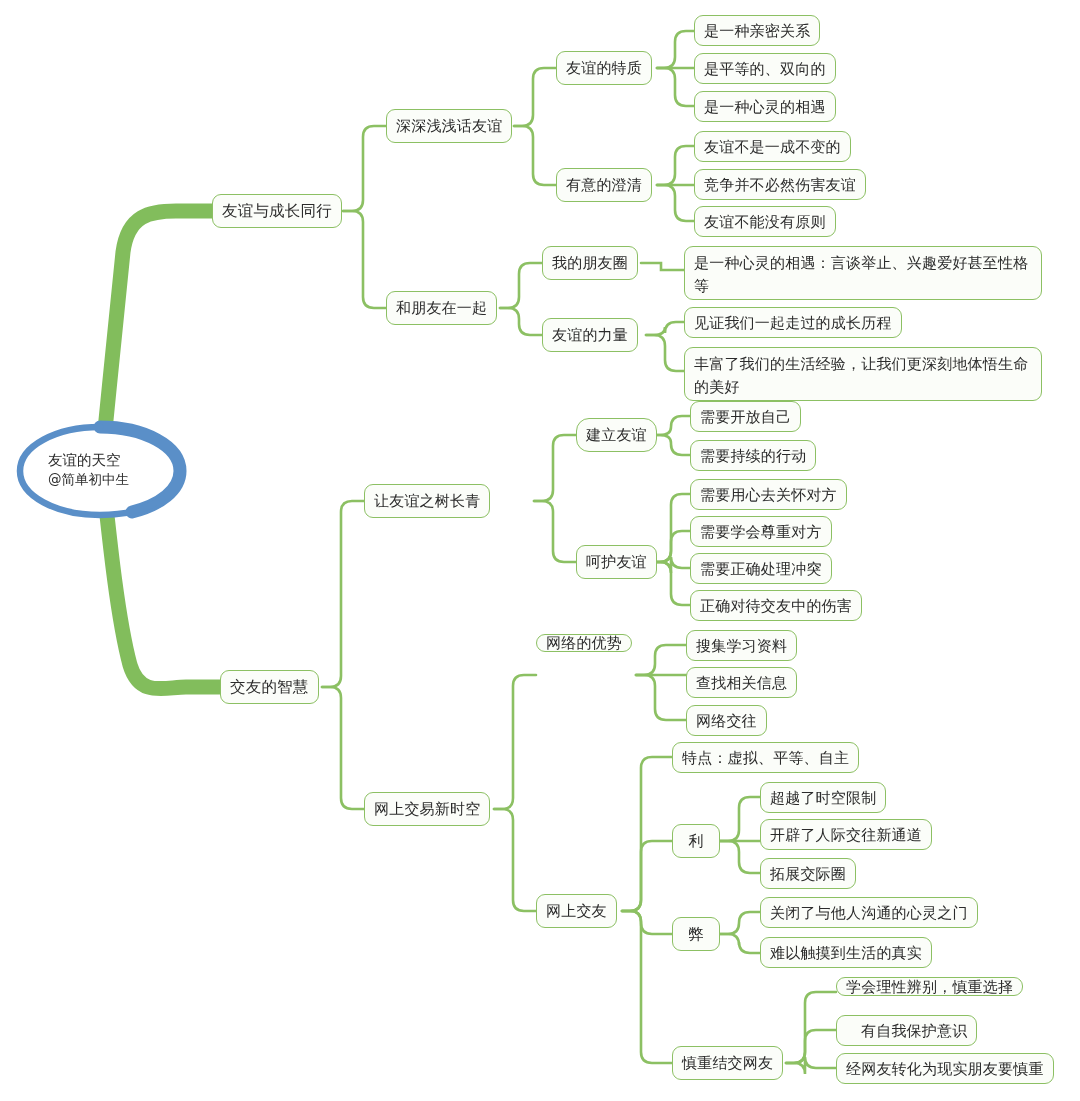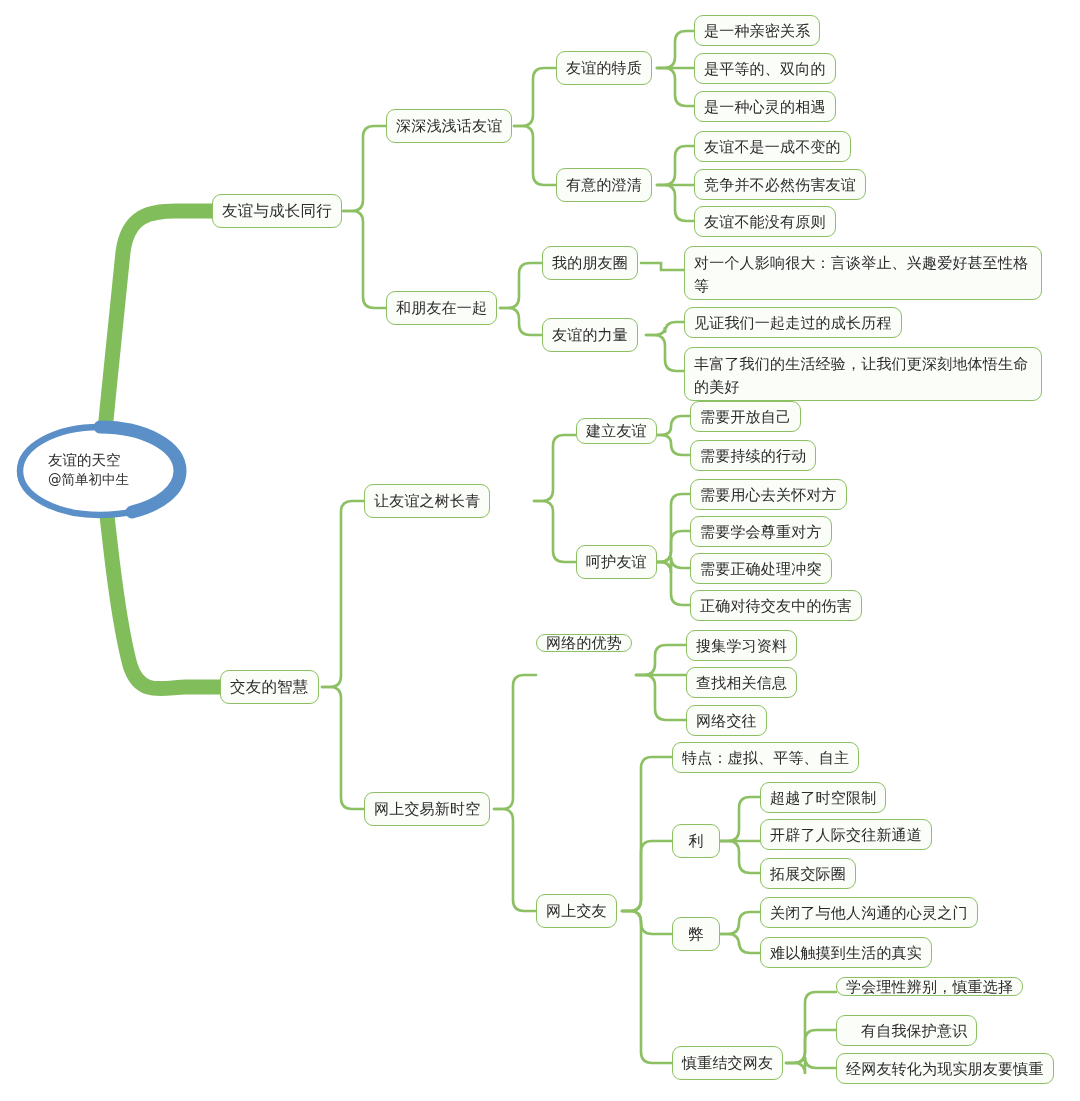--- a/index.html
+++ b/index.html
@@ -160,29 +160,29 @@
   <div class="node" style="left:694px;top:91px;height:31px;">是一种心灵的相遇</div>
 
   <div class="node" style="left:556px;top:168px;height:34px;">有意的澄清</div>
   <div class="node" style="left:694px;top:131px;height:31px;">友谊不是一成不变的</div>
   <div class="node" style="left:694px;top:169px;height:31px;">竞争并不必然伤害友谊</div>
   <div class="node" style="left:694px;top:206px;height:31px;">友谊不能没有原则</div>
 
   <div class="node" style="left:386px;top:291px;height:34px;">和朋友在一起</div>
 
   <div class="node" style="left:542px;top:246px;height:34px;">我的朋友圈</div>
-  <div class="node wrap" style="left:684px;top:246px;width:358px;height:54px;">对一个人影响很大：言谈举止、兴趣爱好甚至性格等</div>
+  <div class="node wrap" style="left:684px;top:246px;width:358px;height:54px;">是一种心灵的相遇：言谈举止、兴趣爱好甚至性格等</div>
 
   <div class="node" style="left:542px;top:318px;height:34px;">友谊的力量</div>
   <div class="node wrap" style="left:684px;top:347px;width:358px;height:54px;">丰富了我们的生活经验，让我们更深刻地体悟生命的美好</div>
   <div class="node" style="left:684px;top:307px;height:31px;">见证我们一起走过的成长历程</div>
 
   <div class="node" style="left:364px;top:484px;height:34px;">让友谊之树长青</div>
 
-  <div class="node" style="left:576px;top:418px;height:26px;">建立友谊</div>
+  <div class="node" style="left:576px;top:418px;height:34px;border-radius:13px;">建立友谊</div>
   <div class="node" style="left:690px;top:401px;height:31px;">需要开放自己</div>
   <div class="node" style="left:690px;top:440px;height:31px;">需要持续的行动</div>
 
   <div class="node" style="left:576px;top:545px;height:34px;">呵护友谊</div>
   <div class="node" style="left:690px;top:479px;height:31px;">需要用心去关怀对方</div>
   <div class="node" style="left:690px;top:516px;height:31px;">需要学会尊重对方</div>
   <div class="node" style="left:690px;top:553px;height:31px;">需要正确处理冲突</div>
   <div class="node" style="left:690px;top:590px;height:31px;">正确对待交友中的伤害</div>
 
   <div class="node" style="left:364px;top:792px;height:34px;">网上交易新时空</div>

